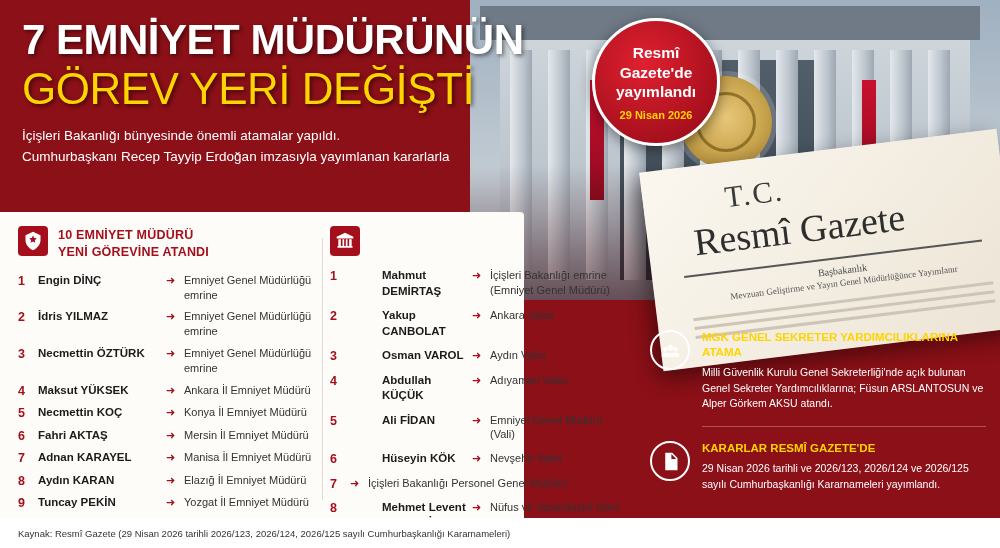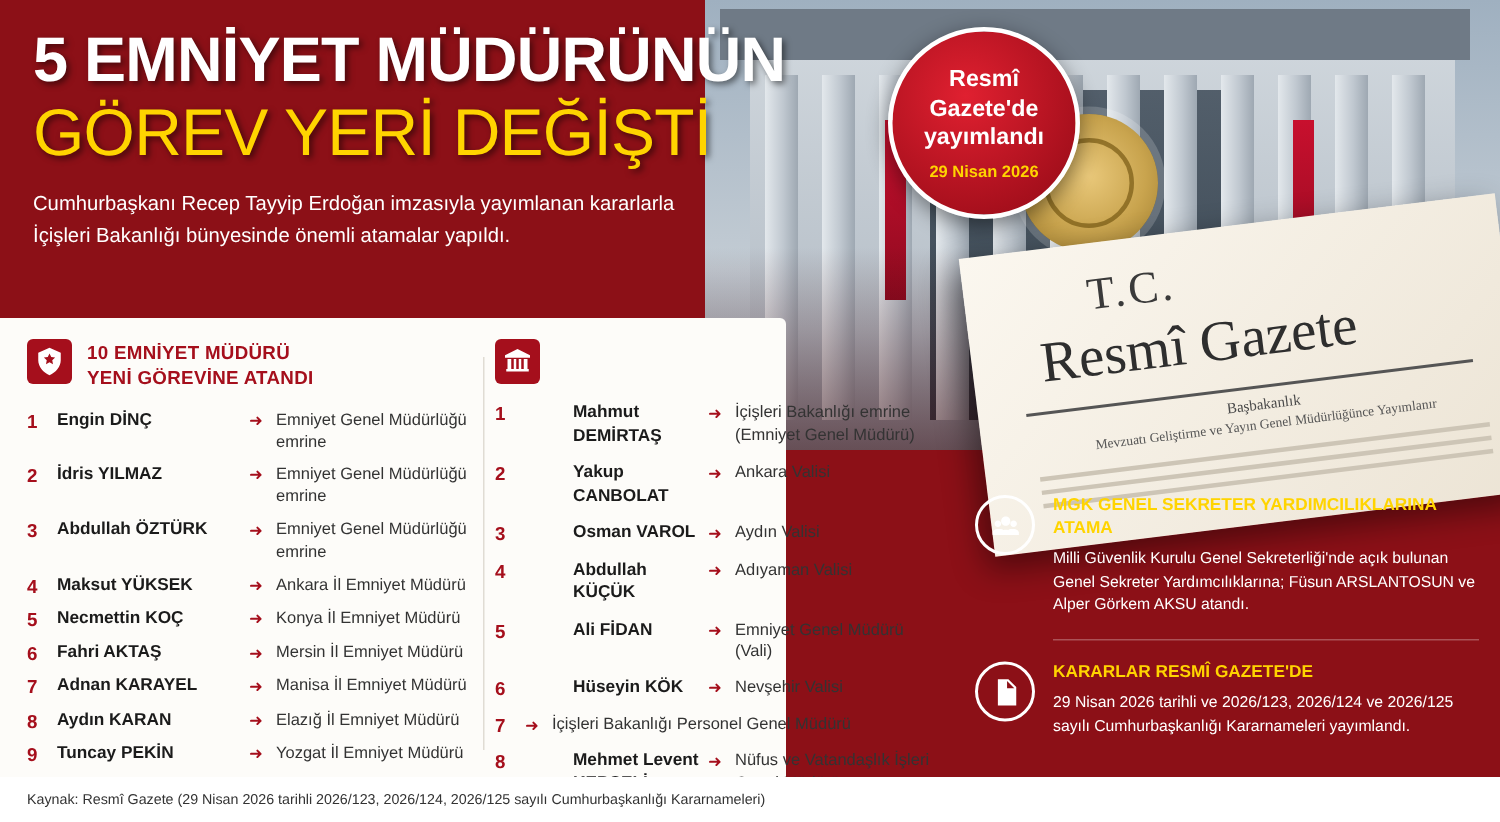--- a/index.html
+++ b/index.html
@@ -229,25 +229,25 @@
     <div class="sub1">Başbakanlık</div>
     <div class="sub2">Mevzuatı Geliştirme ve Yayın Genel Müdürlüğünce Yayımlanır</div>
     <div class="lines">
       <span></span>
         <span></span>
         <span></span>
     </div>
   </div>
 
   <div class="header">
-    <div class="title1">5 EMNİYET MÜDÜRÜNÜN</div>
+    <div class="title1">7 EMNİYET MÜDÜRÜNÜN</div>
     <div class="title2">GÖREV YERİ DEĞİŞTİ</div>
     <div class="subtitle">
+      <div>İçişleri Bakanlığı bünyesinde önemli atamalar yapıldı.</div>
       <div>Cumhurbaşkanı Recep Tayyip Erdoğan imzasıyla yayımlanan kararlarla</div>
-      <div>İçişleri Bakanlığı bünyesinde önemli atamalar yapıldı.</div>
     </div>
   </div>
 
   <div class="stamp">
     <div class="st-main">Resmî</div>
     <div class="st-main">Gazete'de</div>
     <div class="st-main">yayımlandı</div>
     <div class="st-date">29 Nisan 2026</div>
   </div>
 
@@ -274,21 +274,21 @@
         <div class="rpos">Emniyet Genel Müdürlüğü emrine</div>
       </div>
       <div class="row">
         <div class="rnum">2</div>
         <div class="rname">İdris YILMAZ</div>
         <div class="arrow">➜</div>
         <div class="rpos">Emniyet Genel Müdürlüğü emrine</div>
       </div>
       <div class="row">
         <div class="rnum">3</div>
-        <div class="rname">Abdullah ÖZTÜRK</div>
+        <div class="rname">Necmettin ÖZTÜRK</div>
         <div class="arrow">➜</div>
         <div class="rpos">Emniyet Genel Müdürlüğü emrine</div>
       </div>
       <div class="row">
         <div class="rnum">4</div>
         <div class="rname">Maksut YÜKSEK</div>
         <div class="arrow">➜</div>
         <div class="rpos">Ankara İl Emniyet Müdürü</div>
       </div>
       <div class="row">

